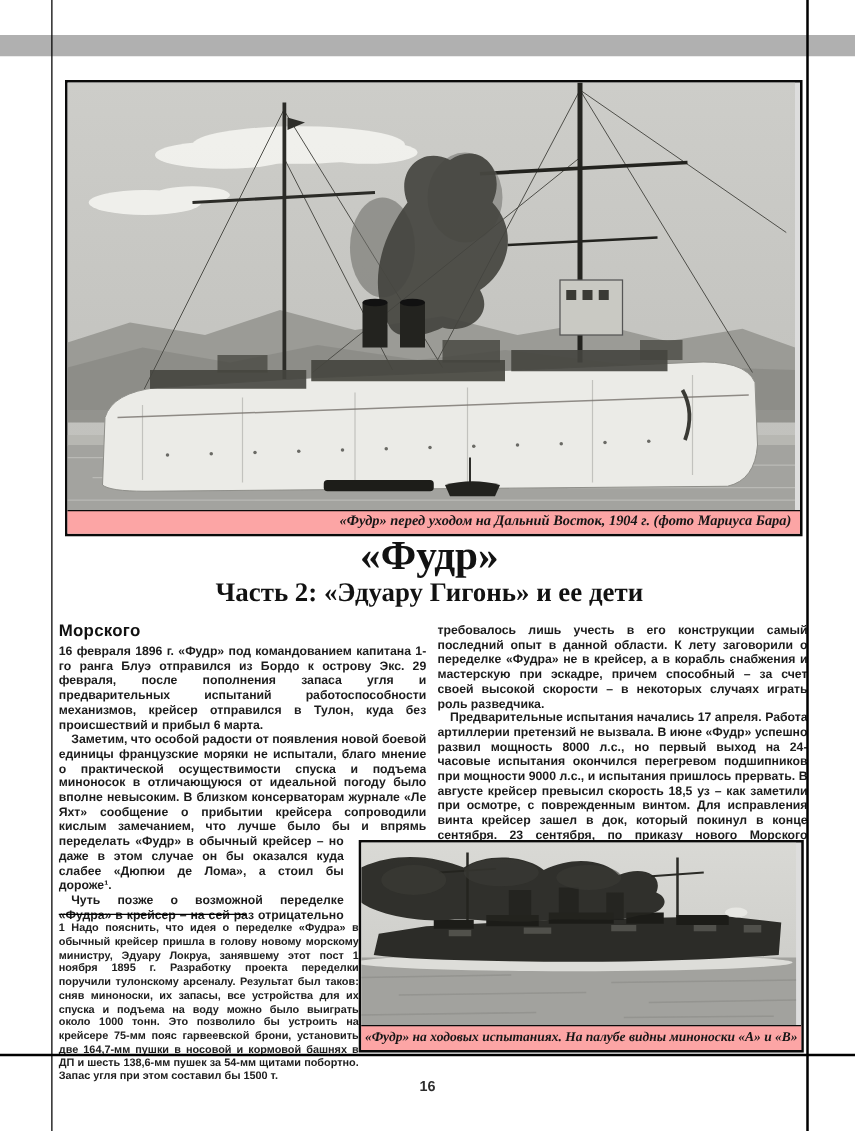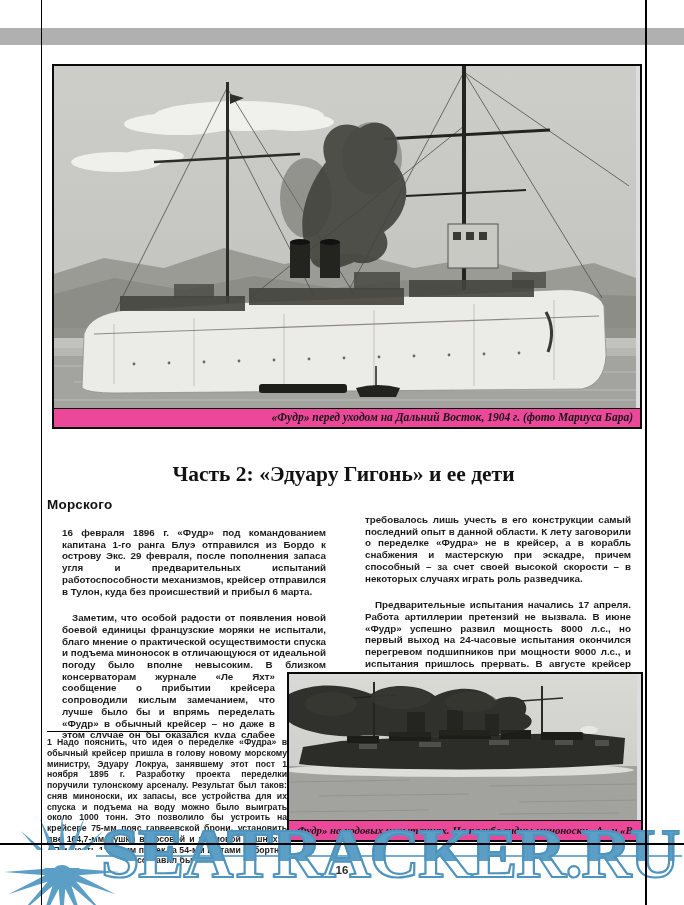--- a/index.html
+++ b/index.html
@@ -8,40 +8,40 @@
 
   
   .vline{position:absolute;top:0;width:1.5px;height:905px;background:#000;z-index:30;}
   .vline.left{left:40.5px;} .vline.right{left:645px;}
   .hline{position:absolute;left:0;top:843px;width:684px;height:1.5px;background:#000;z-index:30;}
   .grayband{position:absolute;left:0;top:28px;width:684px;height:16.5px;background:#b0b0b0;z-index:5;}
 
   
   .photo-box{position:absolute;border:2px solid #0a0a0a;background:#ddd;z-index:8;}
   .photo-box .photo{display:block;}
-  .caption-band{background:#ec4899;border-top:1.5px solid #0a0a0a;
+  .caption-band{background:#fca5a5;border-top:1.5px solid #0a0a0a;
                 font-family:"Liberation Serif",serif;font-style:italic;font-weight:bold;color:#161616;}
   #photo-main{left:52px;top:64px;width:586px;}
   #photo-main .caption-band{height:18px;line-height:17.5px;font-size:11.5px;text-align:right;padding-right:7px;}
   #photo-trials{left:287px;top:672px;width:352px;}
   #photo-trials .caption-band{height:19px;line-height:18.5px;font-size:10.8px;text-align:center;}
 
   
   .title{position:absolute;left:41px;top:428px;width:605px;text-align:center;
          font-family:"Liberation Serif",serif;font-weight:bold;font-size:33px;line-height:34px;color:#121212;z-index:6;}
   .subtitle{position:absolute;left:41px;top:461px;width:605px;text-align:center;
          font-family:"Liberation Serif",serif;font-weight:bold;font-size:21.5px;line-height:26px;color:#121212;z-index:6;}
 
   
   .col{position:absolute;top:497px;font-size:9.8px;line-height:11.7px;font-weight:700;
        text-align:justify;color:#1c1c1c;z-index:6;}
   #col-left{left:47px;width:294px;height:241px;overflow:hidden;}
   #col-right{left:350px;width:296px;height:178px;overflow:hidden;padding-top:2px;}
   .col h3{margin:0 0 4px 0;font-size:13.5px;line-height:15px;letter-spacing:.2px;font-weight:bold;color:#111;}
-  .col p{margin:15px;}
+  .col p{margin:0;}
   .col p.indent{text-indent:10px;}
   .sp-a{float:right;width:0;height:175px;}
   .sp-b{float:right;clear:right;width:66px;height:120px;}
 
   
   #footnote{position:absolute;left:47px;top:731px;width:240px;z-index:6;}
   .fn-rule{width:150px;height:1px;background:#000;margin:0 0 5px 0;}
   .fn-text{margin:0;font-size:8.7px;line-height:10.75px;font-weight:700;text-align:justify;color:#202020;}
 
   
@@ -169,20 +169,21 @@
 
       <g>
         <rect x="205" y="318" width="88" height="9" rx="3" fill="#1d1d19"></rect>
         <path d="M302,322 q22,-6 44,0 l-4,9 l-36,0 Z" fill="#22221e"></path>
         <line x1="322" y1="300" x2="322" y2="322" stroke="#22221e" stroke-width="1.5"></line>
       </g>
     </svg>
     <figcaption class="caption-band">«Фудр» перед уходом на Дальний Восток, 1904 г. (фото Мариуса Бара)</figcaption>
   </figure>
 
+  <div class="title">«Фудр»</div>
   <div class="subtitle">Часть 2: «Эдуару Гигонь» и ее дети</div>
 
   <div id="col-left" class="col">
     <div class="sp-a"></div>
     <div class="sp-b"></div>
     <h3>Морского</h3>
     <p>16 февраля 1896 г. «Фудр» под командованием капитана 1-го ранга Блуэ отправился из Бордо к острову Экс. 29 февраля, после пополнения запаса угля и предварительных испытаний работоспособности механизмов, крейсер отправился в Тулон, куда без происшествий и прибыл 6 марта.</p>
     <p class="indent">Заметим, что особой радости от появления новой боевой единицы французские моряки не испытали, благо мнение о практической осуществимости спуска и подъема миноносок в отличающуюся от идеальной погоду было вполне невысоким. В близком консерваторам журнале «Ле Яхт» сообщение о прибытии крейсера сопроводили кислым замечанием, что лучше было бы и впрямь переделать «Фудр» в обычный крейсер – но даже в этом случае он бы оказался куда слабее «Дюпюи де Лома», а стоил бы дороже¹.</p>
     <p class="indent">Чуть позже о возможной переделке «Фудра» в крейсер – на сей раз отрицательно – высказался никто иной, как Эмиль Дюбок – один из героев Шейпу. По его мнению, от идеи носителя миноносок отказываться не следовало,</p>
   </div>
@@ -245,25 +246,16 @@
         <rect x="196" y="40" width="14" height="22" fill="#1f1f1b" opacity="0.85"></rect>
         <path fill="#23231f" opacity="0.93" d="M0,20 C30,6 62,12 82,20 C100,8 132,10 146,22 C170,10 196,14 206,26 C226,18 242,26 236,40 C250,46 240,58 224,58 C200,65 170,60 150,62 C120,66 90,60 70,62 C40,64 10,56 0,48 Z"></path>
         <ellipse cx="42" cy="30" rx="26" ry="12" fill="#3a3a35" opacity="0.7"></ellipse>
         <ellipse cx="112" cy="24" rx="30" ry="11" fill="#3a3a35" opacity="0.65"></ellipse>
         <ellipse cx="182" cy="28" rx="26" ry="10" fill="#3a3a35" opacity="0.6"></ellipse>
       </g>
     </svg>
     <figcaption class="caption-band">«Фудр» на ходовых испытаниях. На палубе видны миноноски «А» и «В»</figcaption>
   </figure>
 
-  <div id="watermark">
-    <svg class="wm-star" width="130" height="120" viewBox="0 0 130 120">
-      <polygon fill="#5b9ec6" points="123,60 81.7,63.3 118.6,82.2 79.1,69.4 106,101 74.5,74.1 87.2,113.6 68.3,76.7 65,118 61.7,76.7 42.8,113.6 55.5,74.1 24,101 50.9,69.4 11.4,82.2 48.3,63.3 7,60 48.3,56.7 11.4,37.8 50.9,50.6 24,19 55.5,45.9 42.8,6.4 61.7,43.3 65,2 68.3,43.3 87.2,6.4 74.5,45.9 106,19 79.1,50.6 118.6,37.8 81.7,56.7"></polygon>
-      <rect x="0" y="38" width="130" height="18" fill="#ffffff"></rect>
-      <circle cx="65" cy="64" r="11" fill="#5b9ec6"></circle>
-    </svg>
-    <div class="wm-line"></div>
-    <div class="wm-text">SEATRACKER.RU</div>
-  </div>
 
   <div class="page-num">16</div>
 
 </div>
 
 </body></html>

